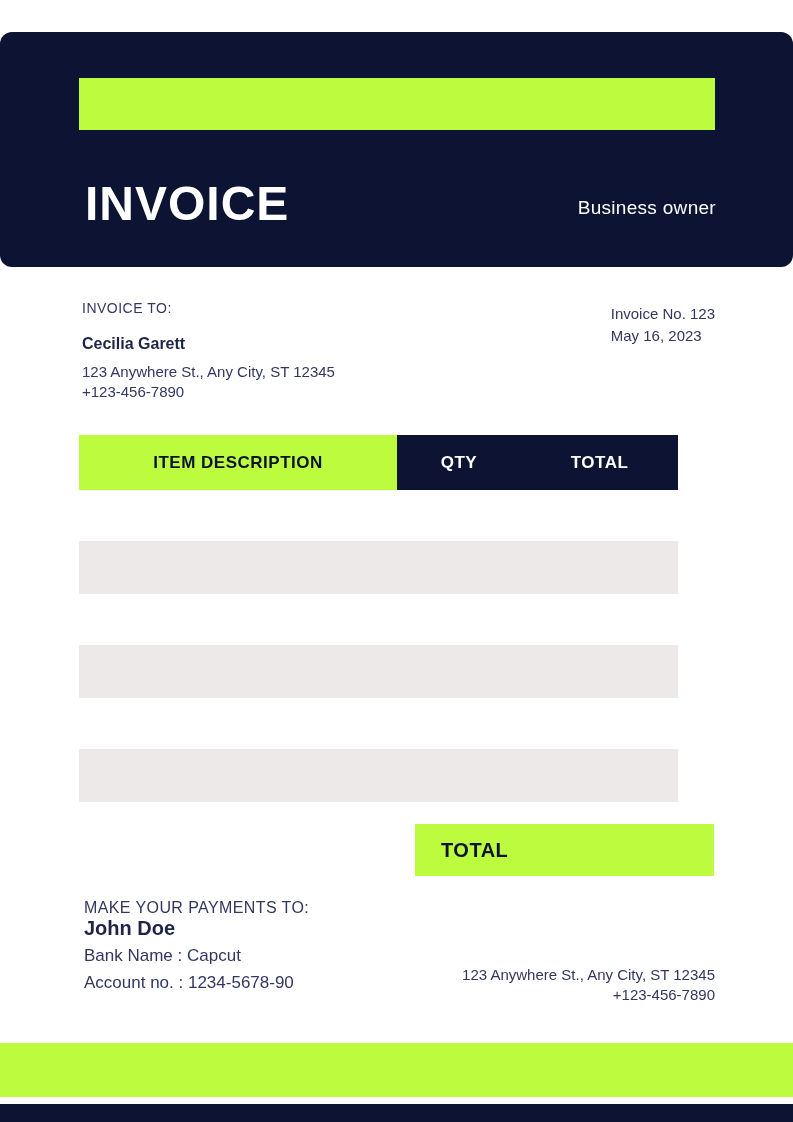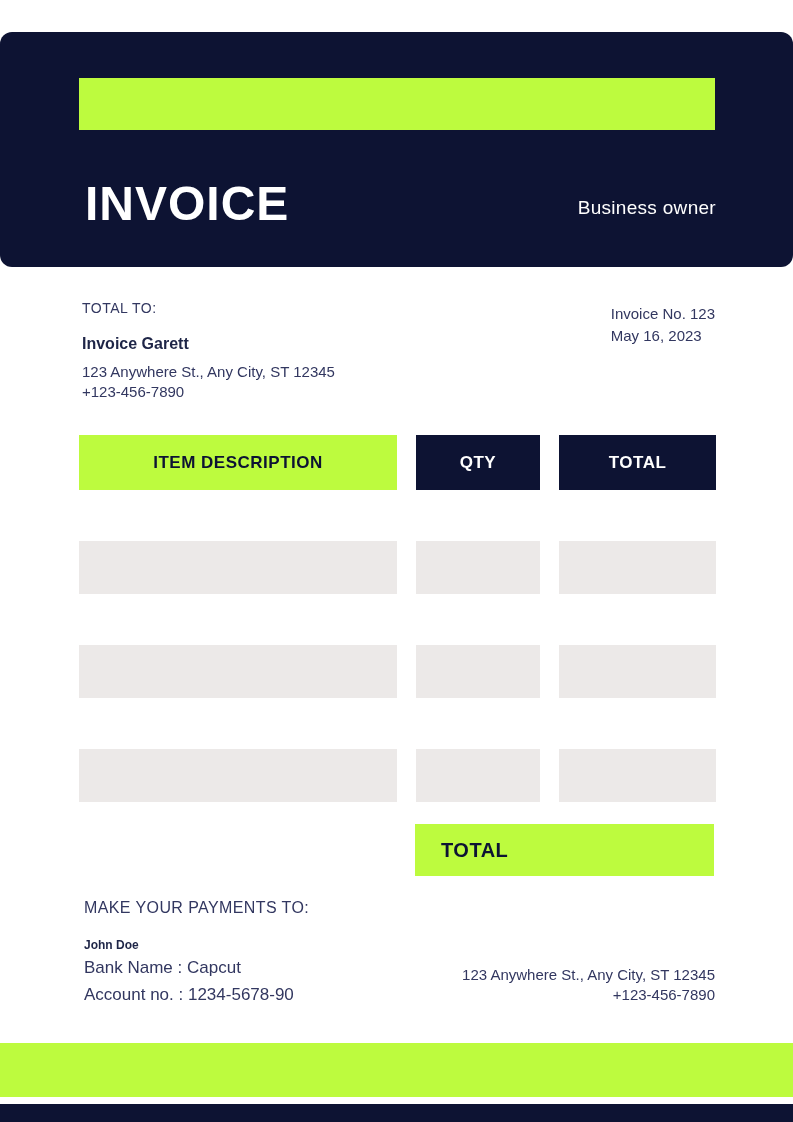--- a/index.html
+++ b/index.html
@@ -30,63 +30,63 @@
   .billed{position:absolute;left:82px;top:300px;width:360px;}
   .billed-label{font-size:14px;letter-spacing:0.5px;color:var(--text);}
   .billed-name{margin-top:19px;font-size:16px;font-weight:700;color:var(--text-dark);}
   .billed-address{margin-top:9px;font-size:15px;line-height:20px;color:var(--text);}
   .billed-phone{font-size:15px;line-height:20px;color:var(--text);}
   
   .meta{position:absolute;right:78px;top:303px;text-align:left;font-size:15px;line-height:22px;color:var(--text);}
   
   .tgrid{
     position:absolute;left:79px;width:695px;display:grid;
-    grid-template-columns:318px 124px 157px;column-gap:19px;
+    grid-template-columns:318px 124px 157px;column-gap:0;
   }
   .thead{top:435px;height:55px;}
   .th{display:flex;align-items:center;justify-content:center;height:55px;
       font-size:17px;font-weight:700;letter-spacing:0.5px;}
   .th-desc{background:var(--lime);color:var(--navy);}
   .th-dark{background:var(--navy);color:#ffffff;}
   .trow{height:53px;}
   .trow-1{top:541px;}
   .trow-2{top:645px;}
   .trow-3{top:749px;}
   .cell{background:var(--row-gray);height:53px;}
   
   .total-bar{
     position:absolute;left:415px;top:824px;width:299px;height:52px;background:var(--lime);
     display:flex;align-items:center;padding-left:26px;
   }
   .total-bar-label{font-size:20px;font-weight:800;letter-spacing:0.5px;color:var(--navy);}
   
   .payment{position:absolute;left:84px;top:899px;width:360px;}
   .payment-label{font-size:16px;letter-spacing:0.4px;color:var(--text);}
-  .payment-payee{margin-top:21px;font-size:12px;font-weight:700;color:var(--text-dark);}
+  .payment-payee{font-size:20px;font-weight:700;color:var(--text-dark);}
   .payment-line{margin-top:5px;font-size:17px;line-height:22px;color:var(--text);}
   
   .footer-contact{position:absolute;right:78px;top:965px;text-align:right;font-size:15px;line-height:20px;color:var(--text);}
   
   .footer-lime{position:absolute;left:0;top:1043px;width:793px;height:54px;background:var(--lime);}
   .footer-navy{position:absolute;left:0;top:1104px;width:793px;height:18px;background:var(--navy);}
 </style>
 </head>
 <body>
 
 <div class="page">
 
   <div class="header">
     <div class="header-accent"></div>
     <div class="invoice-title">INVOICE</div>
     <div class="owner-label">Business owner</div>
   </div>
 
   <div class="billed">
-    <div class="billed-label">TOTAL TO:</div>
-    <div class="billed-name">Invoice Garett</div>
+    <div class="billed-label">INVOICE TO:</div>
+    <div class="billed-name">Cecilia Garett</div>
     <div class="billed-address">123 Anywhere St., Any City, ST 12345</div>
     <div class="billed-phone">+123-456-7890</div>
   </div>
 
   <div class="meta">
     <div>Invoice No. 123</div>
     <div>May 16, 2023</div>
   </div>
 
   <div class="tgrid thead">

